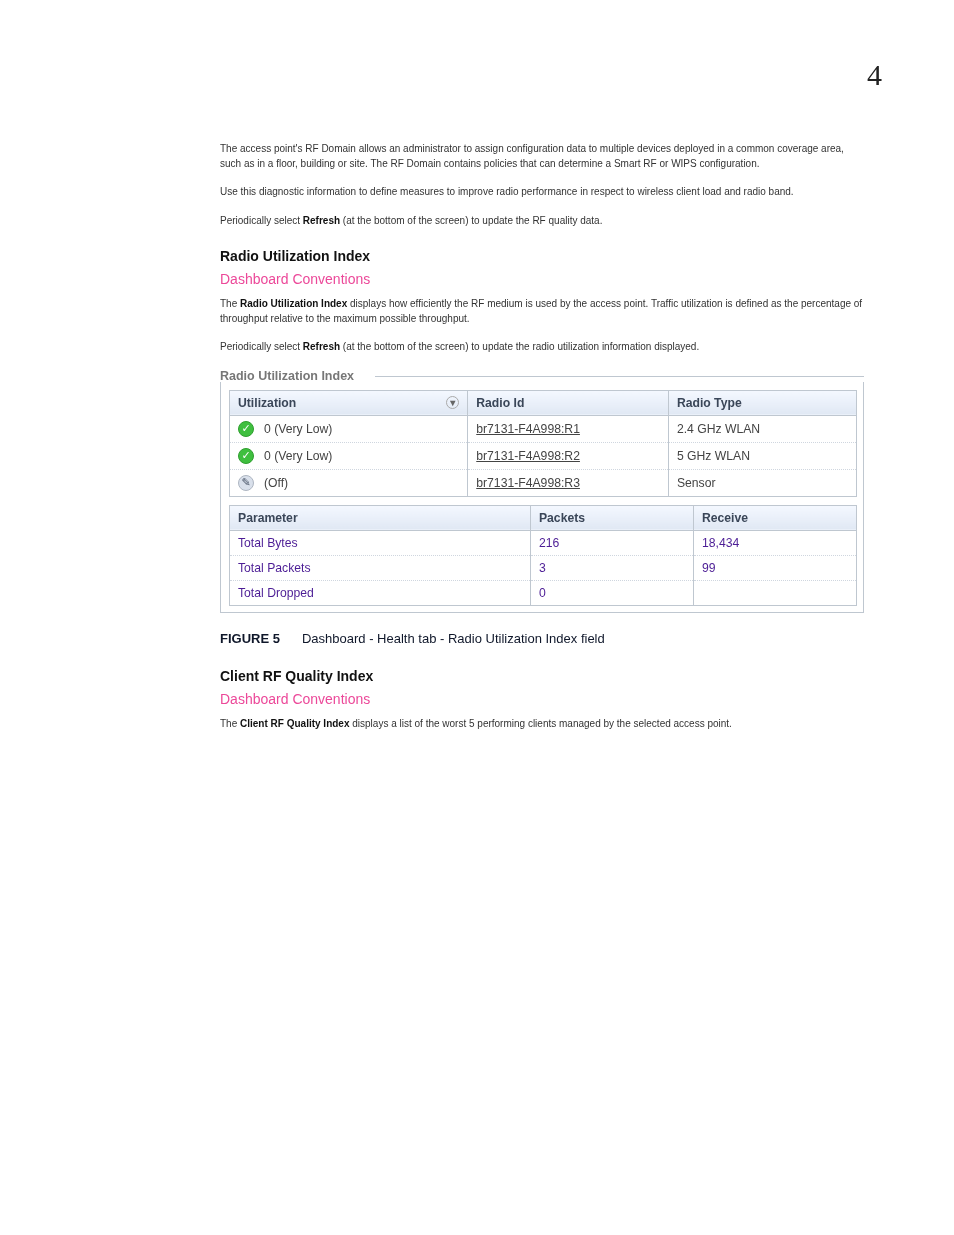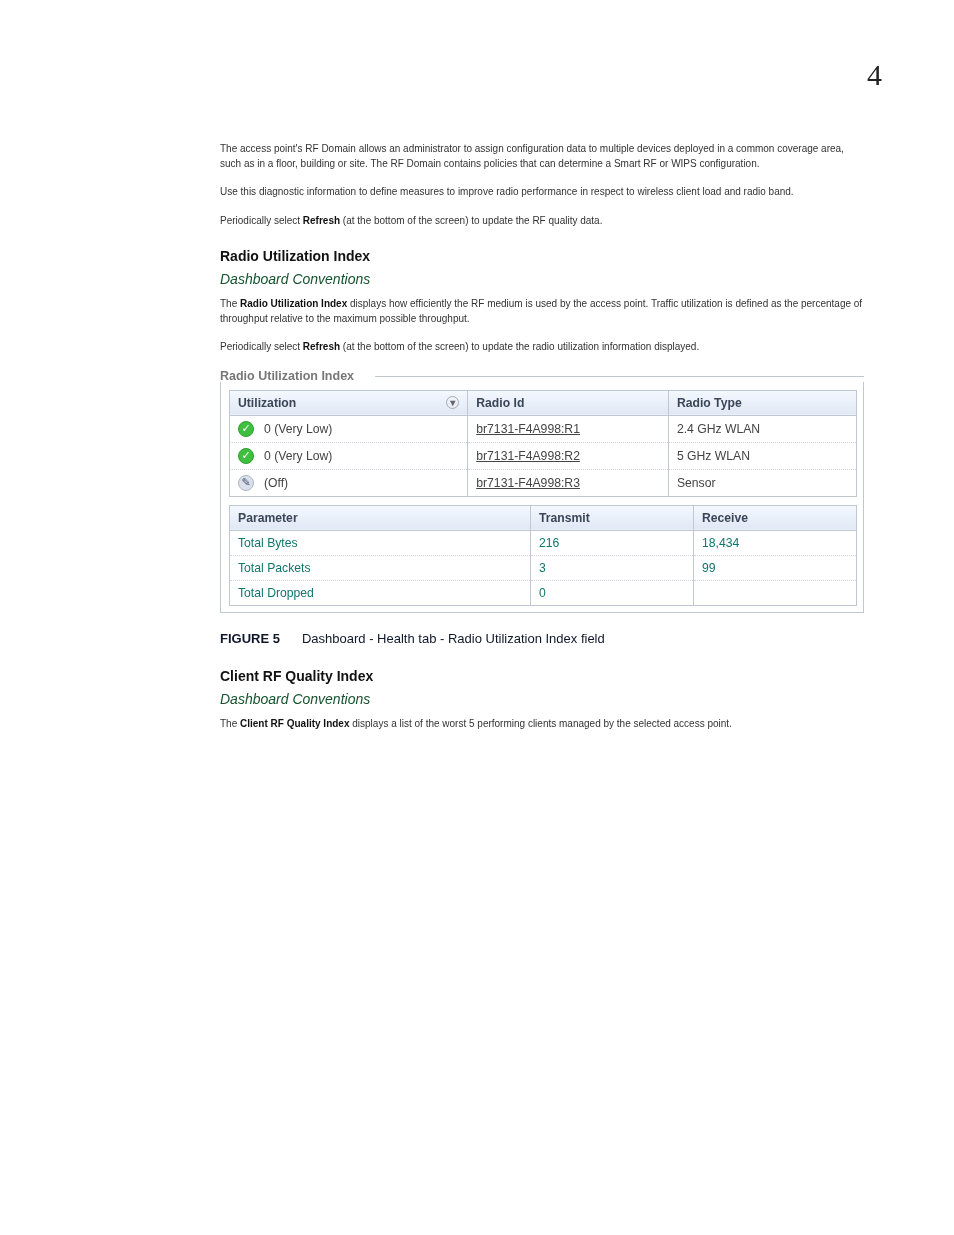--- a/index.html
+++ b/index.html
@@ -30,22 +30,21 @@
   .first-block { margin-top: 82px; }
   .bold { font-weight: 700; color: #111; }
   .section-title {
     font-size: 14px;
     font-weight: 700;
     margin-bottom: 6px;
     margin-top: 20px;
     color: #111;
   }
   a.link {
-    color: #14532d;
-    font-style: italic;
+    color: #ec4899;
     font-size: 14px;
     text-decoration: none;
     display: inline-block;
     margin-bottom: 10px;
   }
   .figure-wrap {
     margin: 10px 0 18px 0;
     user-select: none;
   }
   .fieldset-label {
@@ -105,21 +104,21 @@
 
   .spacer { height: 8px; }
   .tbl2 col.c1 { width: 48%; }
   .tbl2 col.c2 { width: 26%; }
   .tbl2 col.c3 { width: 26%; }
   .tbl2 th, .tbl2 td {
     border: 1px solid #bfc7d0;
     font-size: 12.2px;
     padding: 5px 8px;
     text-align: left;
-    color: #0f766e;
+    color: #4c1d95;
   }
   .tbl2 th {
     background: linear-gradient(#f4f8ff, #e0e8f4);
     font-weight: 700;
     color: #3a4658;
   }
   .tbl2 td { border-top: none; border-bottom: 1px dotted #cfd6df; }
   .tbl2 tr:last-child td { border-bottom: 1px solid #bfc7d0; }
 
   .caption {
@@ -216,21 +215,21 @@
 
       <table class="tbl2">
         <colgroup>
             <col class="c1">
             <col class="c2">
             <col class="c3">
           </colgroup>
         <thead>
           <tr>
             <th>Parameter</th>
-            <th>Transmit</th>
+            <th>Packets</th>
             <th>Receive</th>
           </tr>
         </thead>
         <tbody>
           <tr>
             <td>Total Bytes</td>
             <td>216</td>
             <td>18,434</td>
           </tr>
           <tr>

